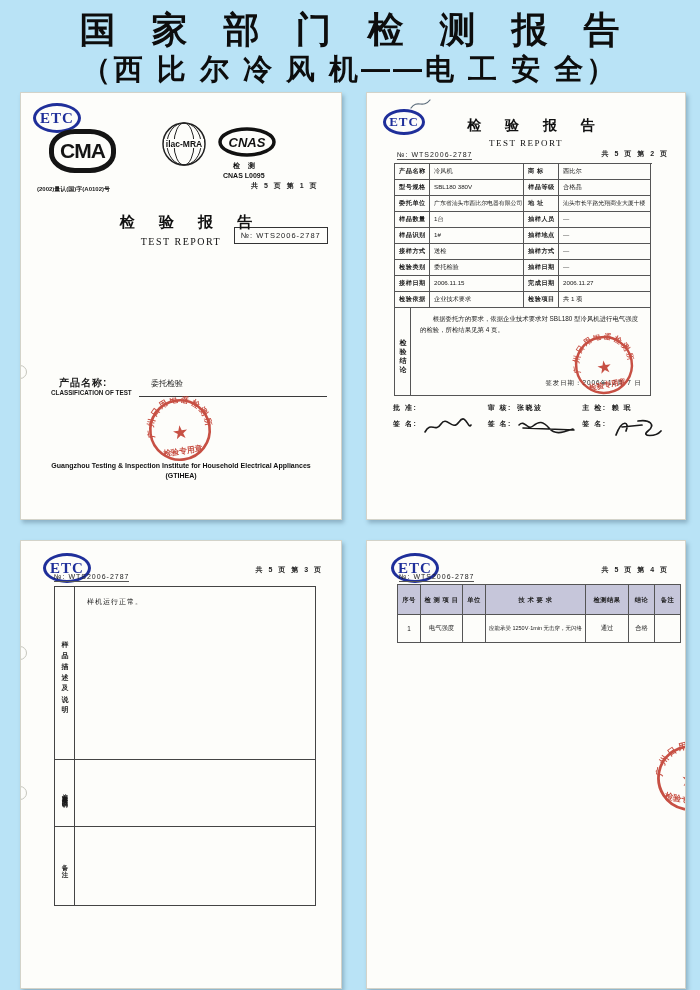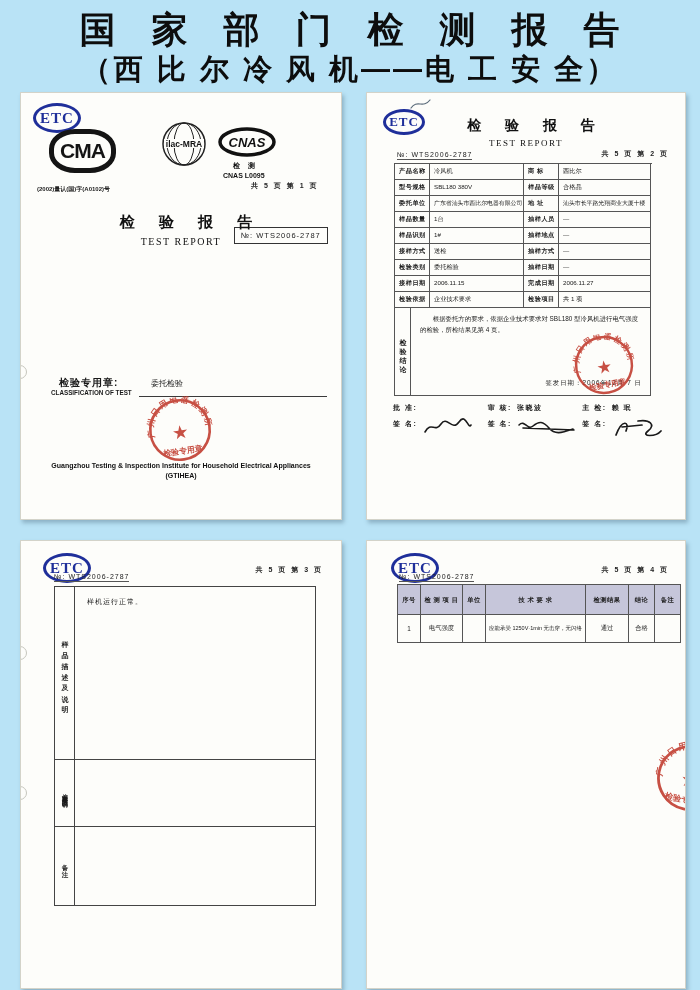--- a/index.html
+++ b/index.html
@@ -137,21 +137,21 @@
   <div class="page-label" style="left:230px; top:88px;">共 5 页 第 1 页</div>
   <div class="no-box" style="left:213px; top:98px;margin-top:36px;">
     <span>№:</span>
     <span>WTS2006-2787</span>
   </div>
 
   <div class="rpt-title-cn" style="top:120px;">检 验 报 告</div>
   <div class="rpt-title-en" style="top:143px;">TEST REPORT</div>
 
   <div class="p1-field" style="top:283px;">
-    <div class="p1-cn">检验专用章:</div>
+    <div class="p1-cn">产品名称:</div>
     <div class="p1-en">CLASSIFICATION OF TEST</div>
     <div class="p1-line"></div>
     <div class="p1-value" style="left:100px;">委托检验</div>
   </div>
 
   <svg class="stamp" style="left:126px; top:304px; transform:rotate(-8deg);" width="66" height="66" viewBox="0 0 100 100">
     <circle cx="50" cy="50" r="45" fill="none" stroke="#c0392b" stroke-width="4"></circle>
     <path id="st1" d="M 12 60 A 40 40 0 1 1 88 60" fill="none"></path>
     <text fill="#c0392b" font-size="12.5" letter-spacing="3" font-weight="bold">
       <textPath href="#st1" startOffset="4">广州日用电器检测所</textPath>

